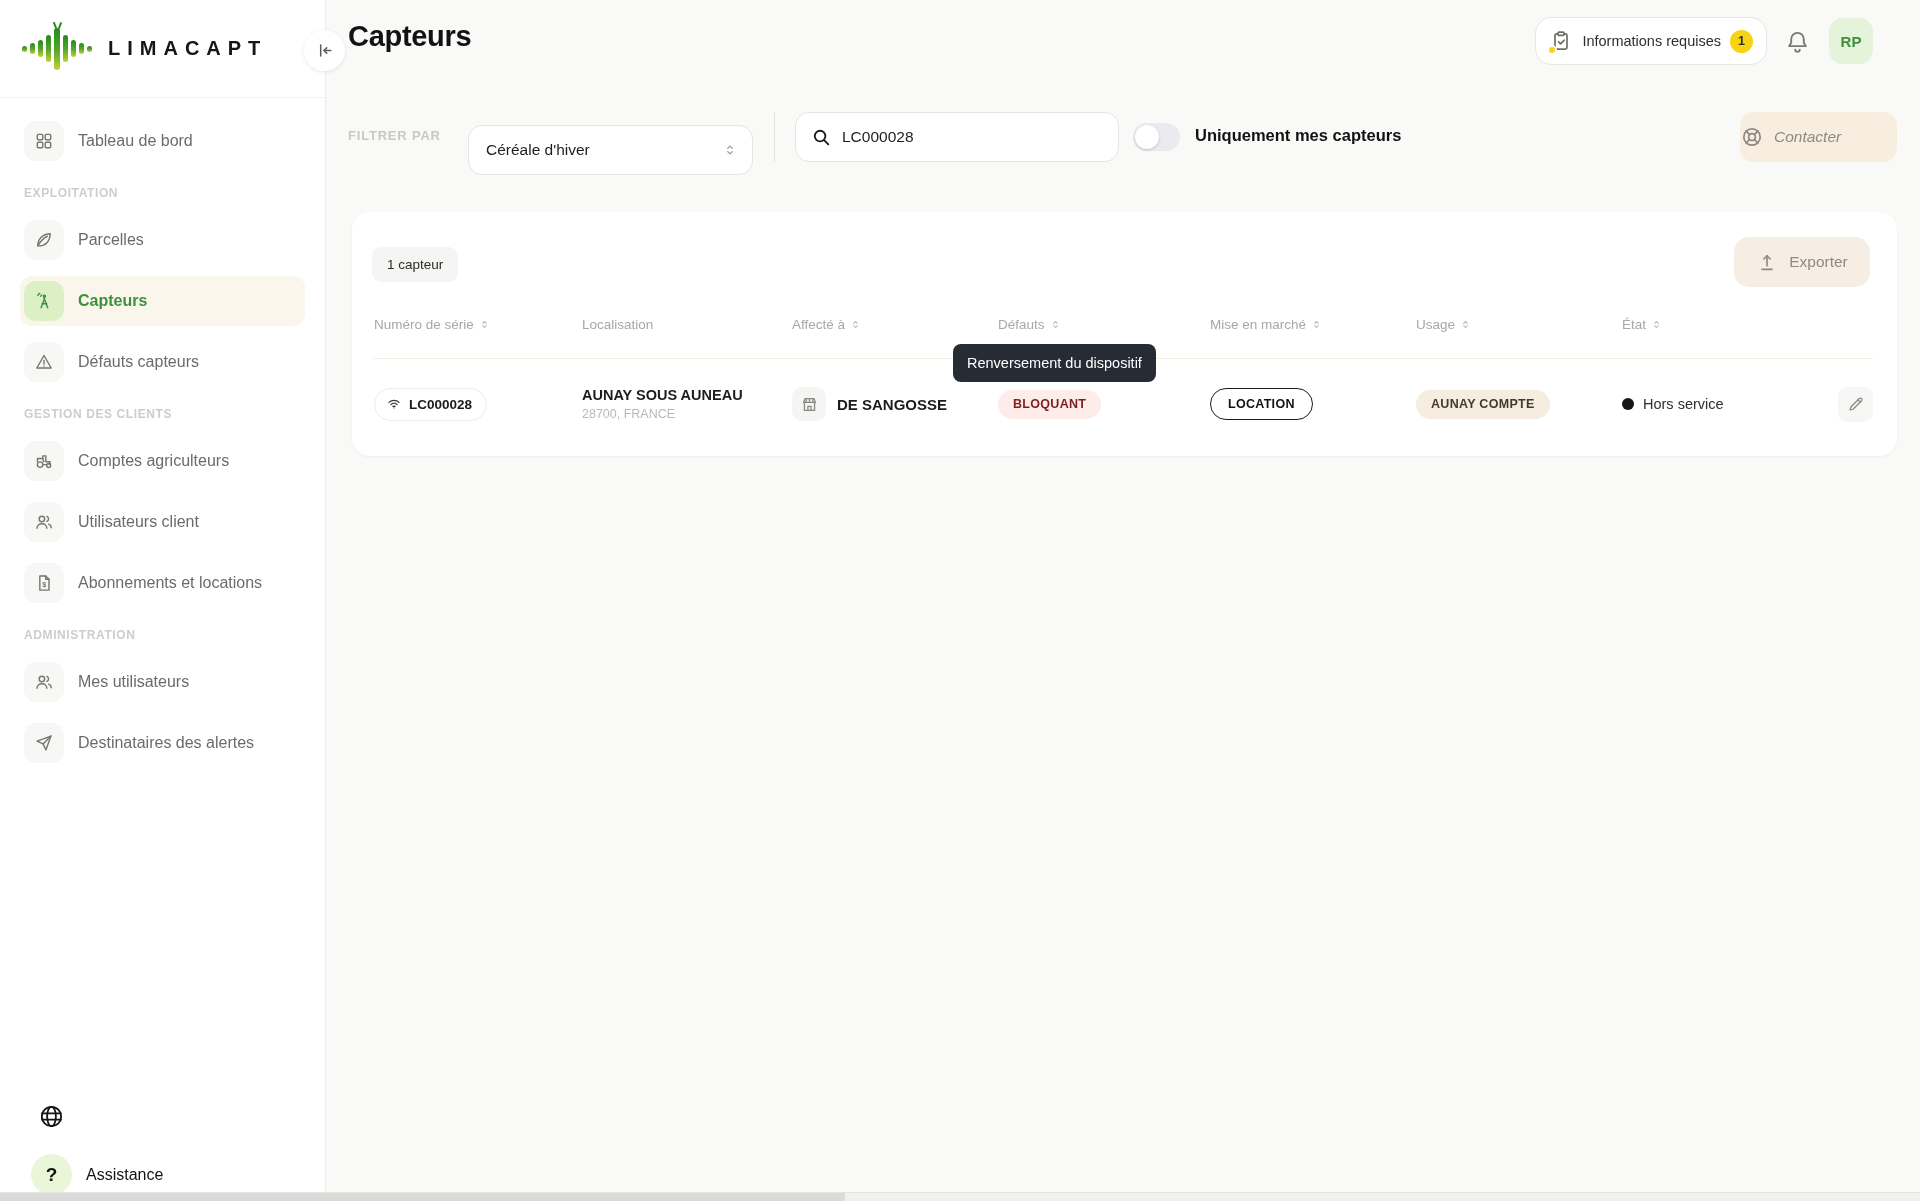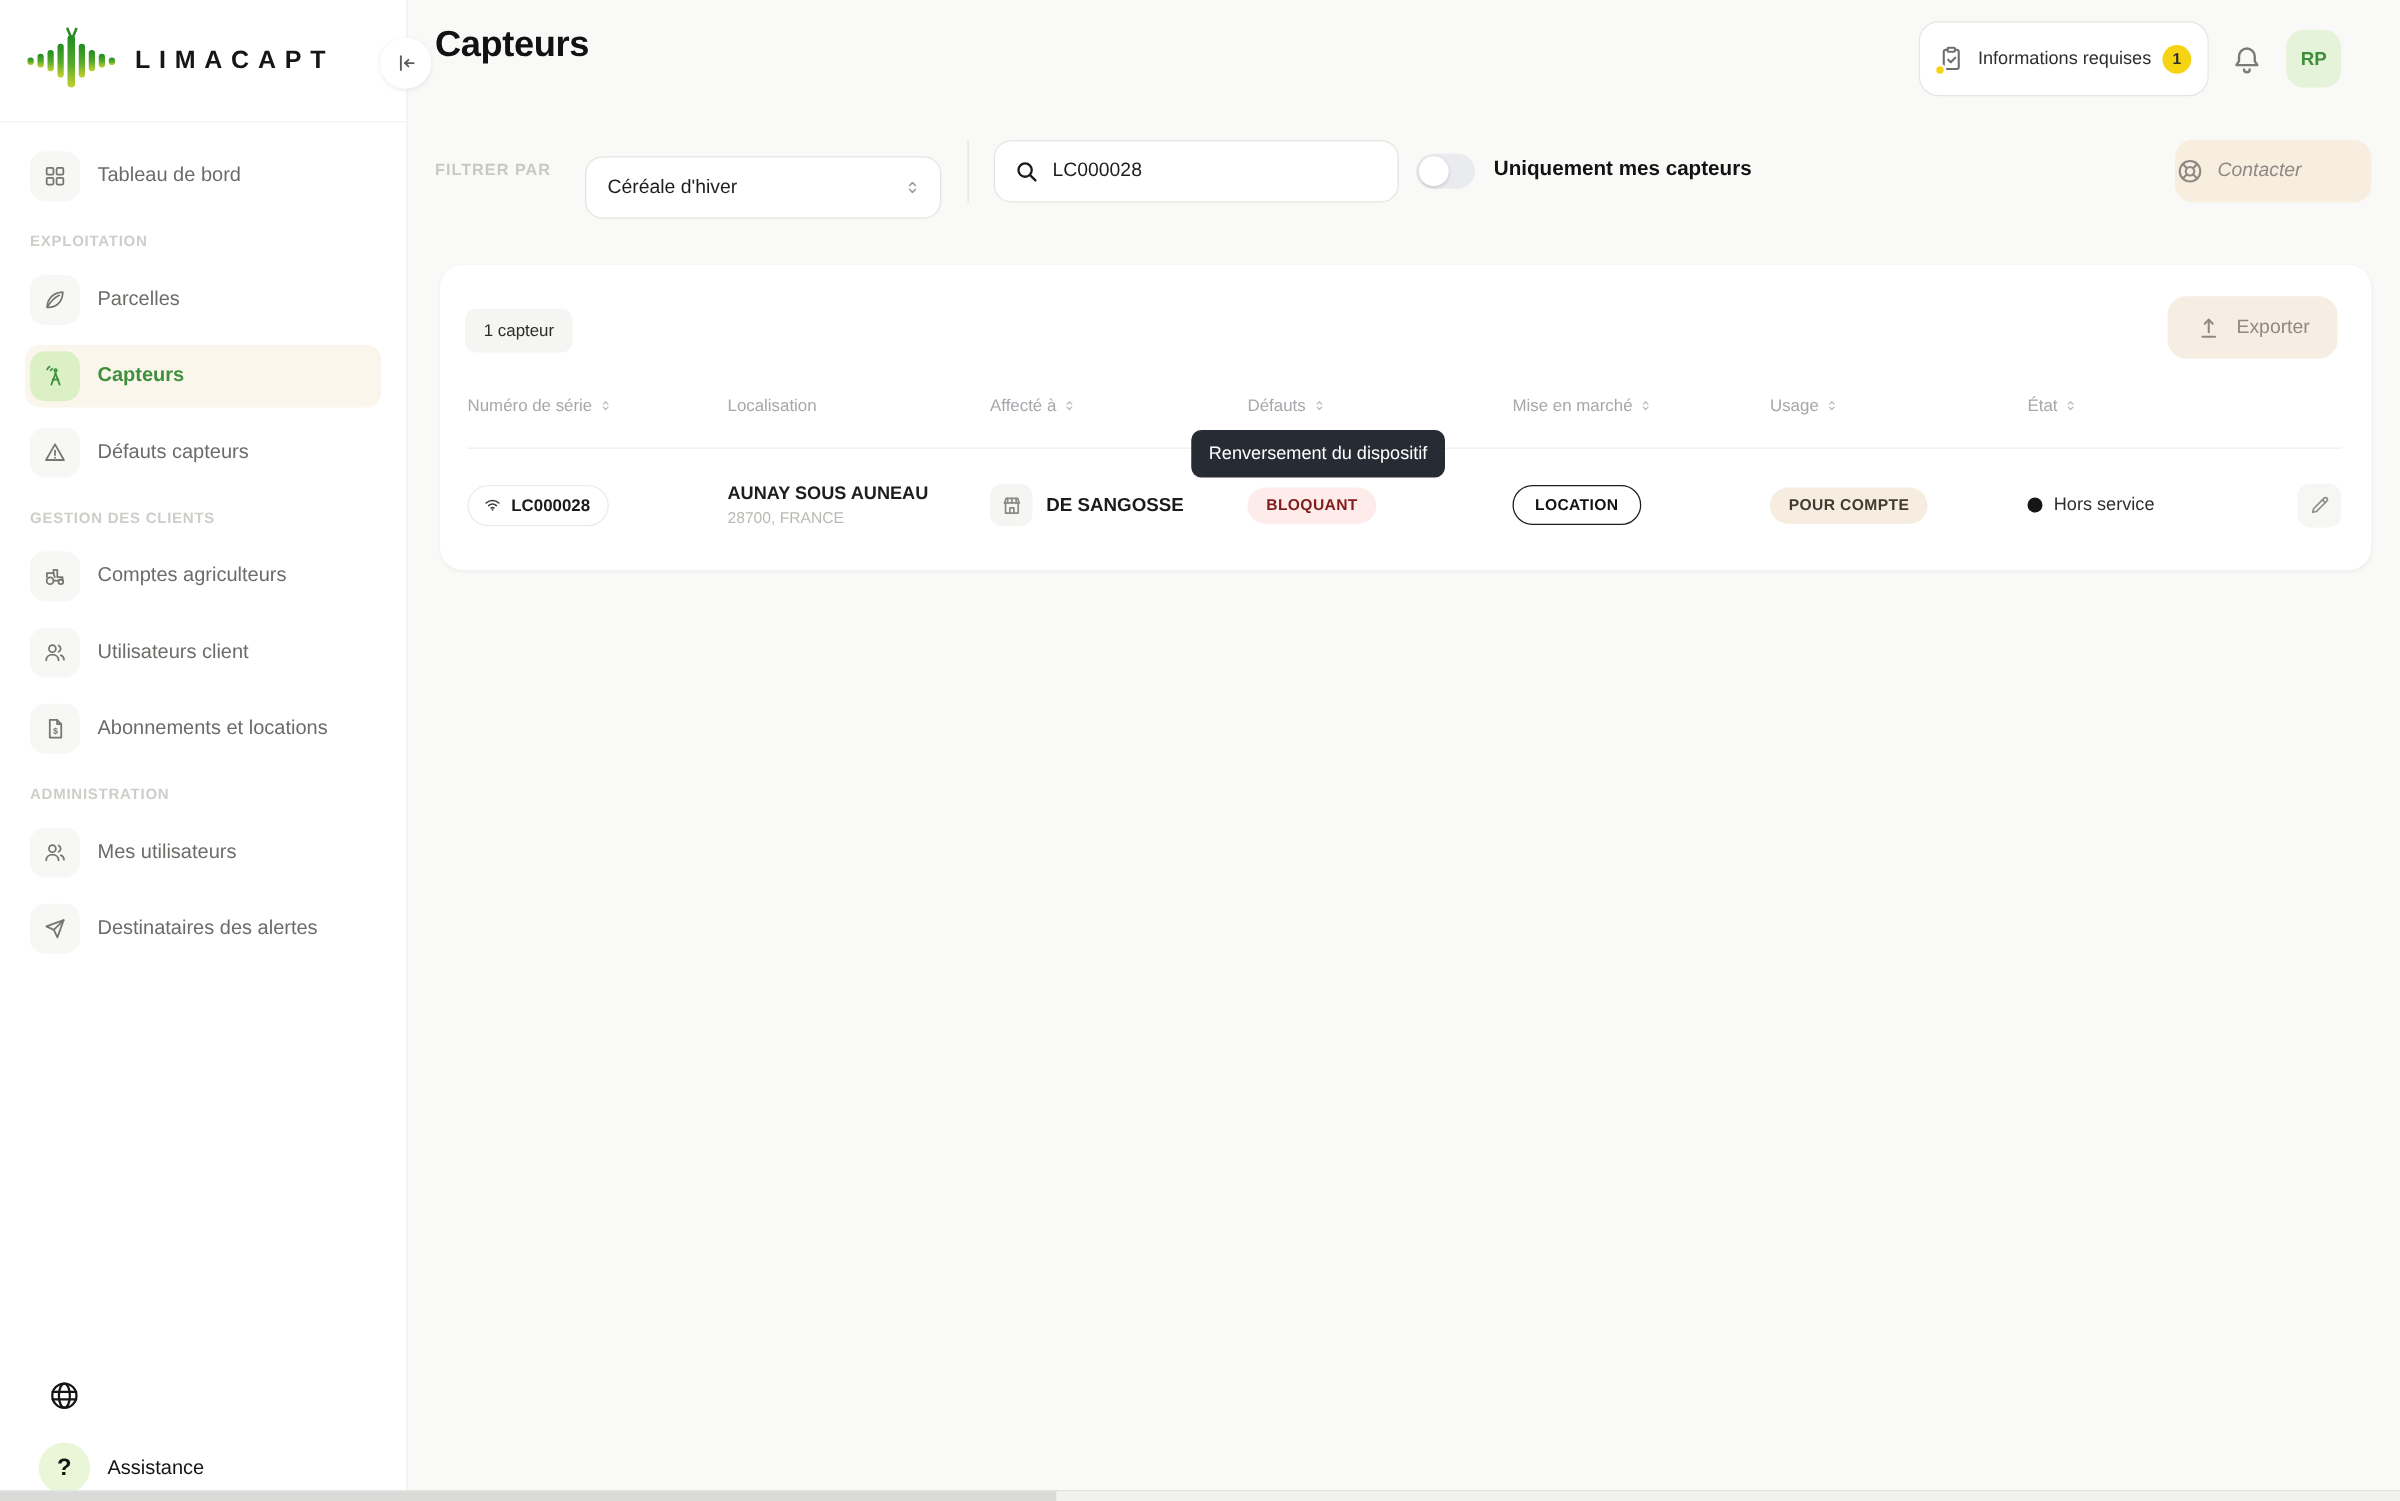--- a/index.html
+++ b/index.html
@@ -35,21 +35,21 @@
   .globe-btn { margin:0 0 24px 38px; width:28px; height:28px; border:none; background:transparent; color:#141414; cursor:pointer; display:block; }
   .assist-row { display:flex; align-items:center; gap:14px; margin:0 0 0 31px; cursor:pointer; }
   .assist-circle { width:41px; height:41px; border-radius:50%; background:#e9f6d8; color:#141414; font-size:19px; font-weight:700; display:flex; align-items:center; justify-content:center; }
   .assist-label { font-size:16px; font-weight:500; color:#141414; }
 
   
   .main { position:absolute; left:326px; top:0; width:1594px; height:100%; }
   .page-title { position:absolute; left:22px; top:20px; font-size:29px; font-weight:700; color:#121212; letter-spacing:-.3px; }
 
   .header-right { position:absolute; top:17px; right:47px; display:flex; align-items:center; gap:17px; }
-  .info-pill { display:flex; align-items:center; gap:9px; height:60px; padding:0 13px 0 13px; background:#ffffff; border:1px solid #e6e6e3; border-radius:16px; cursor:pointer; }
+  .info-pill { display:flex; align-items:center; gap:9px; height:48px; padding:0 13px 0 13px; background:#ffffff; border:1px solid #e6e6e3; border-radius:16px; cursor:pointer; }
   .clip-wrap { position:relative; width:24px; height:24px; color:#6f6f6a; }
   .clip-dot { position:absolute; left:-2px; bottom:-2px; width:10px; height:10px; border-radius:50%; border:2px solid #ffffff; }
   .info-text { font-size:14.5px; color:#2e2e2c; font-weight:500; }
   .info-badge { width:23px; height:23px; border-radius:50%; font-size:12.5px; font-weight:700; color:#2c2c28; display:flex; align-items:center; justify-content:center; }
   .bell-btn { width:28px; height:28px; border:none; background:transparent; color:#7a7a76; cursor:pointer; }
   .avatar { width:44px; height:46px; border-radius:14px; background:#e4f3d9; display:flex; align-items:center; justify-content:center; font-size:15px; font-weight:700; cursor:pointer; }
 
   
   .filters { position:absolute; left:0; top:112px; width:100%; height:50px; }
   .filter-label { position:absolute; left:22px; top:16px; font-size:13px; font-weight:700; letter-spacing:.8px; color:#c9c9c4; }
@@ -444,21 +444,21 @@
           </span>
           <span class="assn-name">DE SANGOSSE</span>
         </div>
         <div class="cell c4">
           <span class="badge-danger">BLOQUANT</span>
         </div>
         <div class="cell c5">
           <span class="badge-outline">LOCATION</span>
         </div>
         <div class="cell c6">
-          <span class="badge-beige">POUR COMPTE</span>
+          <span class="badge-beige">AUNAY COMPTE</span>
         </div>
         <div class="cell c7 state">
           <span class="state-dot"></span>
           <span class="state-label">Hors service</span>
         </div>
         <div class="cell c8">
           <button class="edit-btn">
             <span>
               <svg width="18" height="18" viewBox="0 0 24 24" fill="none" stroke="currentColor" stroke-width="1.7" stroke-linecap="round" stroke-linejoin="round">
                   <path d="M4.2 19.8l.9-3.8L16.4 4.7a2.1 2.1 0 0 1 3 3L8.1 19 4.2 19.8Z"></path>

